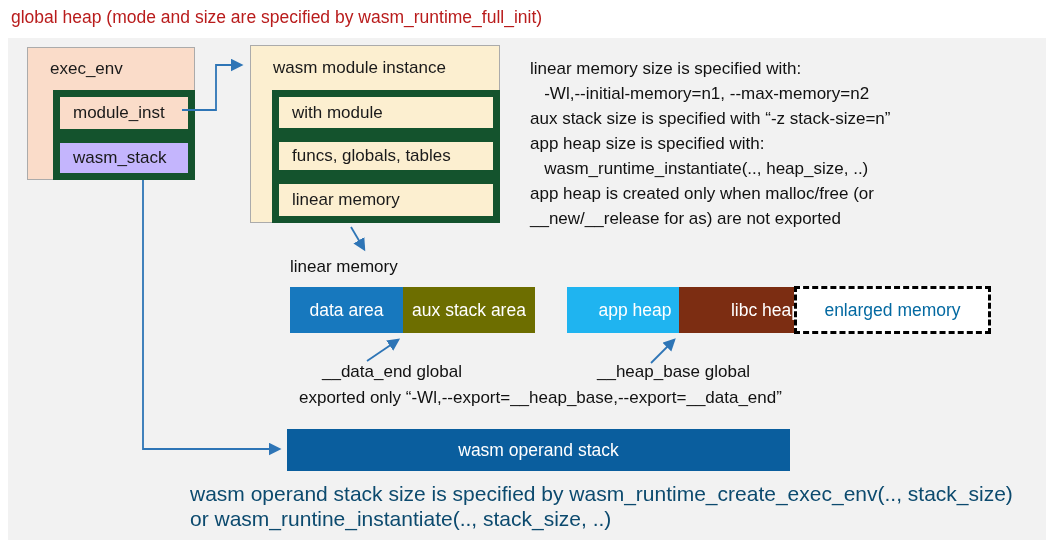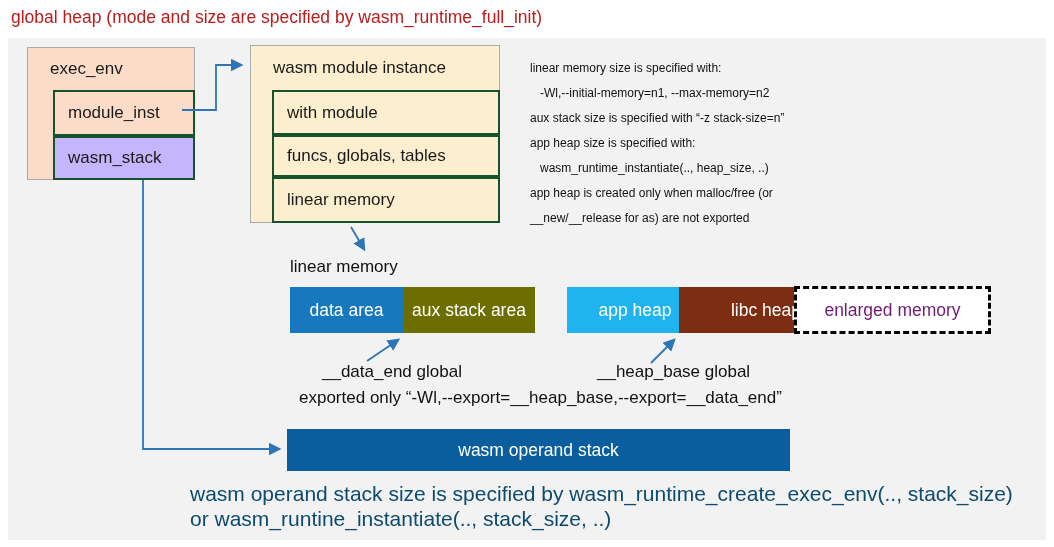--- a/index.html
+++ b/index.html
@@ -8,24 +8,24 @@
     font-family:"Liberation Sans",sans-serif;color:#111;overflow:hidden;
   }
   .title{position:absolute;left:11px;top:7px;font-size:17.5px;color:#b91c1c;text-align:right;}
   .canvas{position:absolute;left:8px;top:38px;width:1038px;height:502px;background:#F2F2F2;}
   .box{position:absolute;border:1px solid #ABABAB;box-sizing:border-box;}
   .boxlabel{
     position:absolute;box-sizing:border-box;display:flex;align-items:center;
     padding-left:23px;font-size:17px;color:#1a1a1a;white-space:nowrap;
   }
   .subbox{
-    position:absolute;border:2px solid #14532d;box-sizing:border-box;display:flex;
+    position:absolute;border:7px solid #14532d;box-sizing:border-box;display:flex;
     align-items:center;padding-left:13px;font-size:17px;color:#1a1a1a;white-space:nowrap;
   }
-  .infoline{font-size:12px;line-height:25px;white-space:pre;color:#111;}
+  .infoline{font-size:17px;line-height:25px;white-space:pre;color:#111;}
   .seg{
     position:absolute;top:287px;height:46px;display:flex;align-items:center;
     justify-content:center;color:#fff;font-size:17.5px;white-space:nowrap;box-sizing:border-box;
   }
   .enlarged{
     position:absolute;top:286px;height:48px;background:#ffffff;border:3px dashed #000;
     box-sizing:border-box;display:flex;align-items:center;justify-content:center;
     font-size:17.5px;white-space:nowrap;
   }
   .plain{position:absolute;font-size:17px;white-space:nowrap;color:#111;}
@@ -66,21 +66,21 @@
     <div class="infoline">app heap is created only when malloc/free (or</div>
     <div class="infoline">__new/__release for as) are not exported</div>
   </div>
 
   <div class="plain" style="left:290px;top:257px;">linear memory</div>
 
   <div class="seg" style="left: 290px; width: 113px; background-color: rgb(23, 120, 190);">data area</div>
   <div class="seg" style="left: 403px; width: 132px; background-color: rgb(109, 110, 0);">aux stack area</div>
   <div class="seg" style="left: 567px; width: 136px; background-color: rgb(31, 180, 240);">app heap</div>
   <div class="seg" style="left: 679px; width: 126px; background-color: rgb(124, 45, 18); padding-left: 48px;">libc heap</div>
-  <div class="enlarged" style="left:794px;width:197px;color:#701a75;">enlarged memory</div>
+  <div class="enlarged" style="left:794px;width:197px;color:#0369a1;">enlarged memory</div>
 
   <div class="plain" style="left:322px;top:362px;">__data_end global</div>
   <div class="plain" style="left:597px;top:362px;">__heap_base global</div>
   <div class="plain" style="left:299px;top:388px;">exported only “-Wl,--export=__heap_base,--export=__data_end”</div>
 
   <div class="operand" style="background-color: rgb(10, 94, 158);">wasm operand stack</div>
 
   <div class="footer">
     <div>wasm operand stack size is specified by wasm_runtime_create_exec_env(.., stack_size)</div>
     <div>or wasm_runtine_instantiate(.., stack_size, ..)</div>

